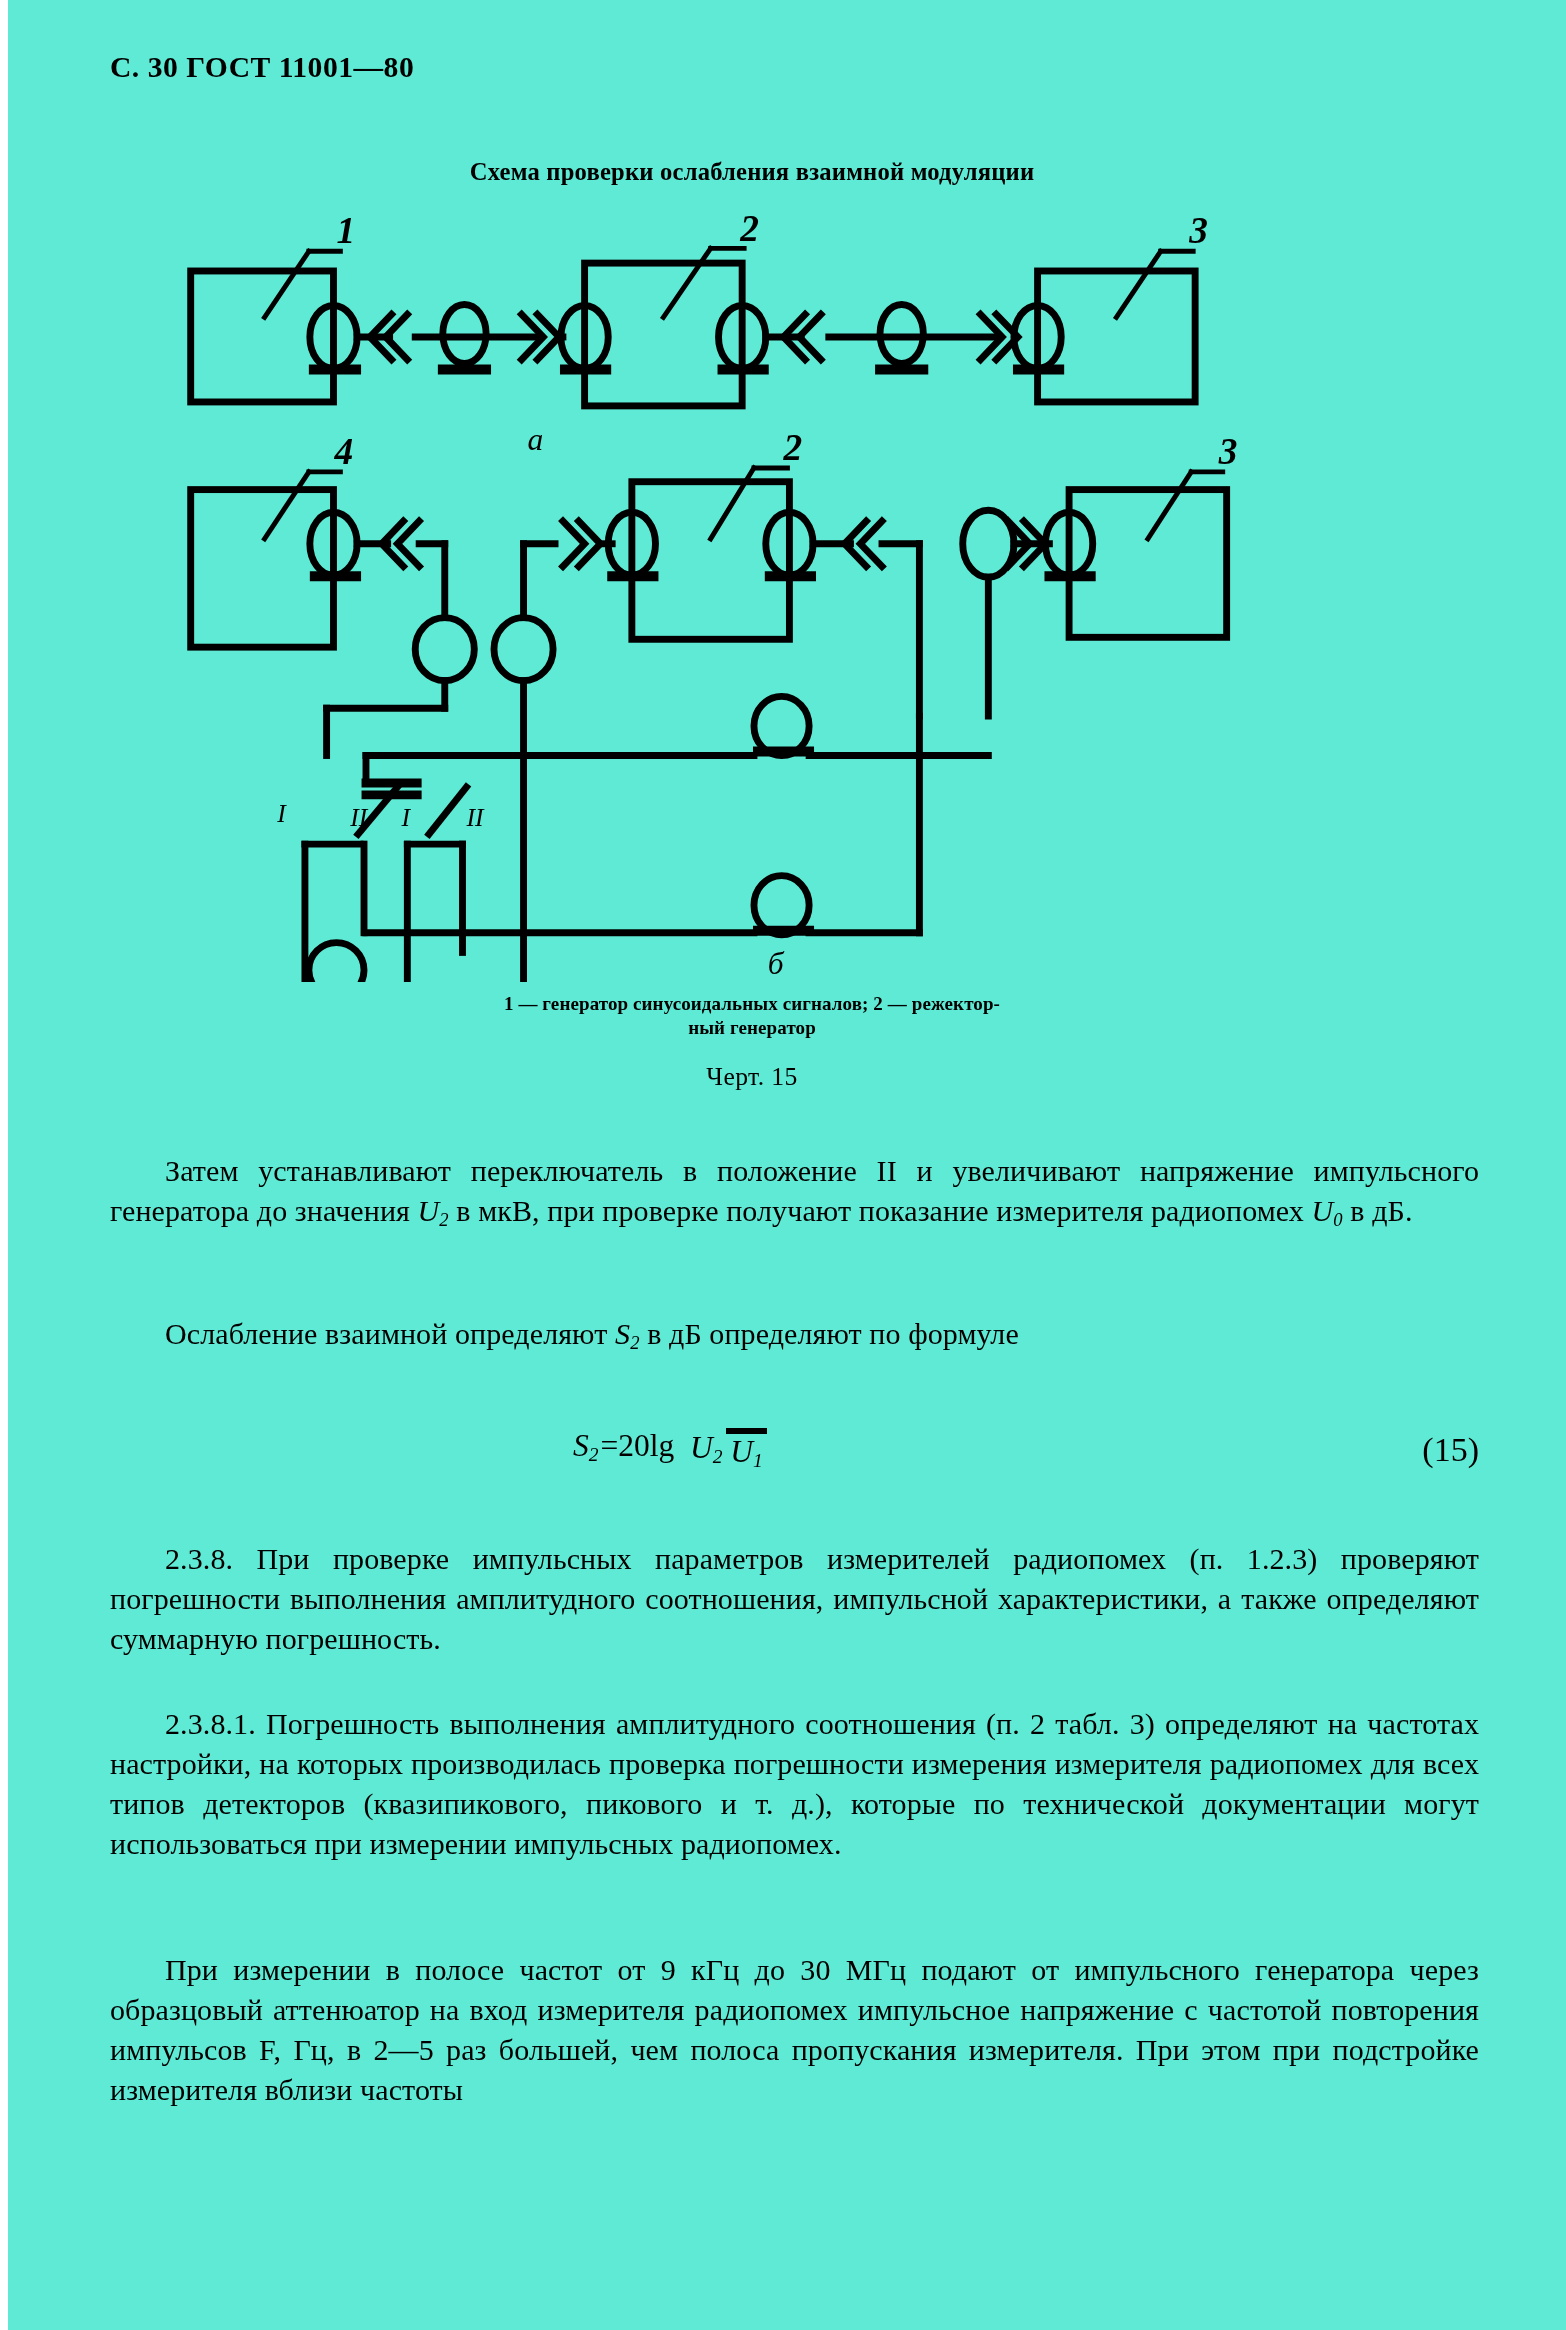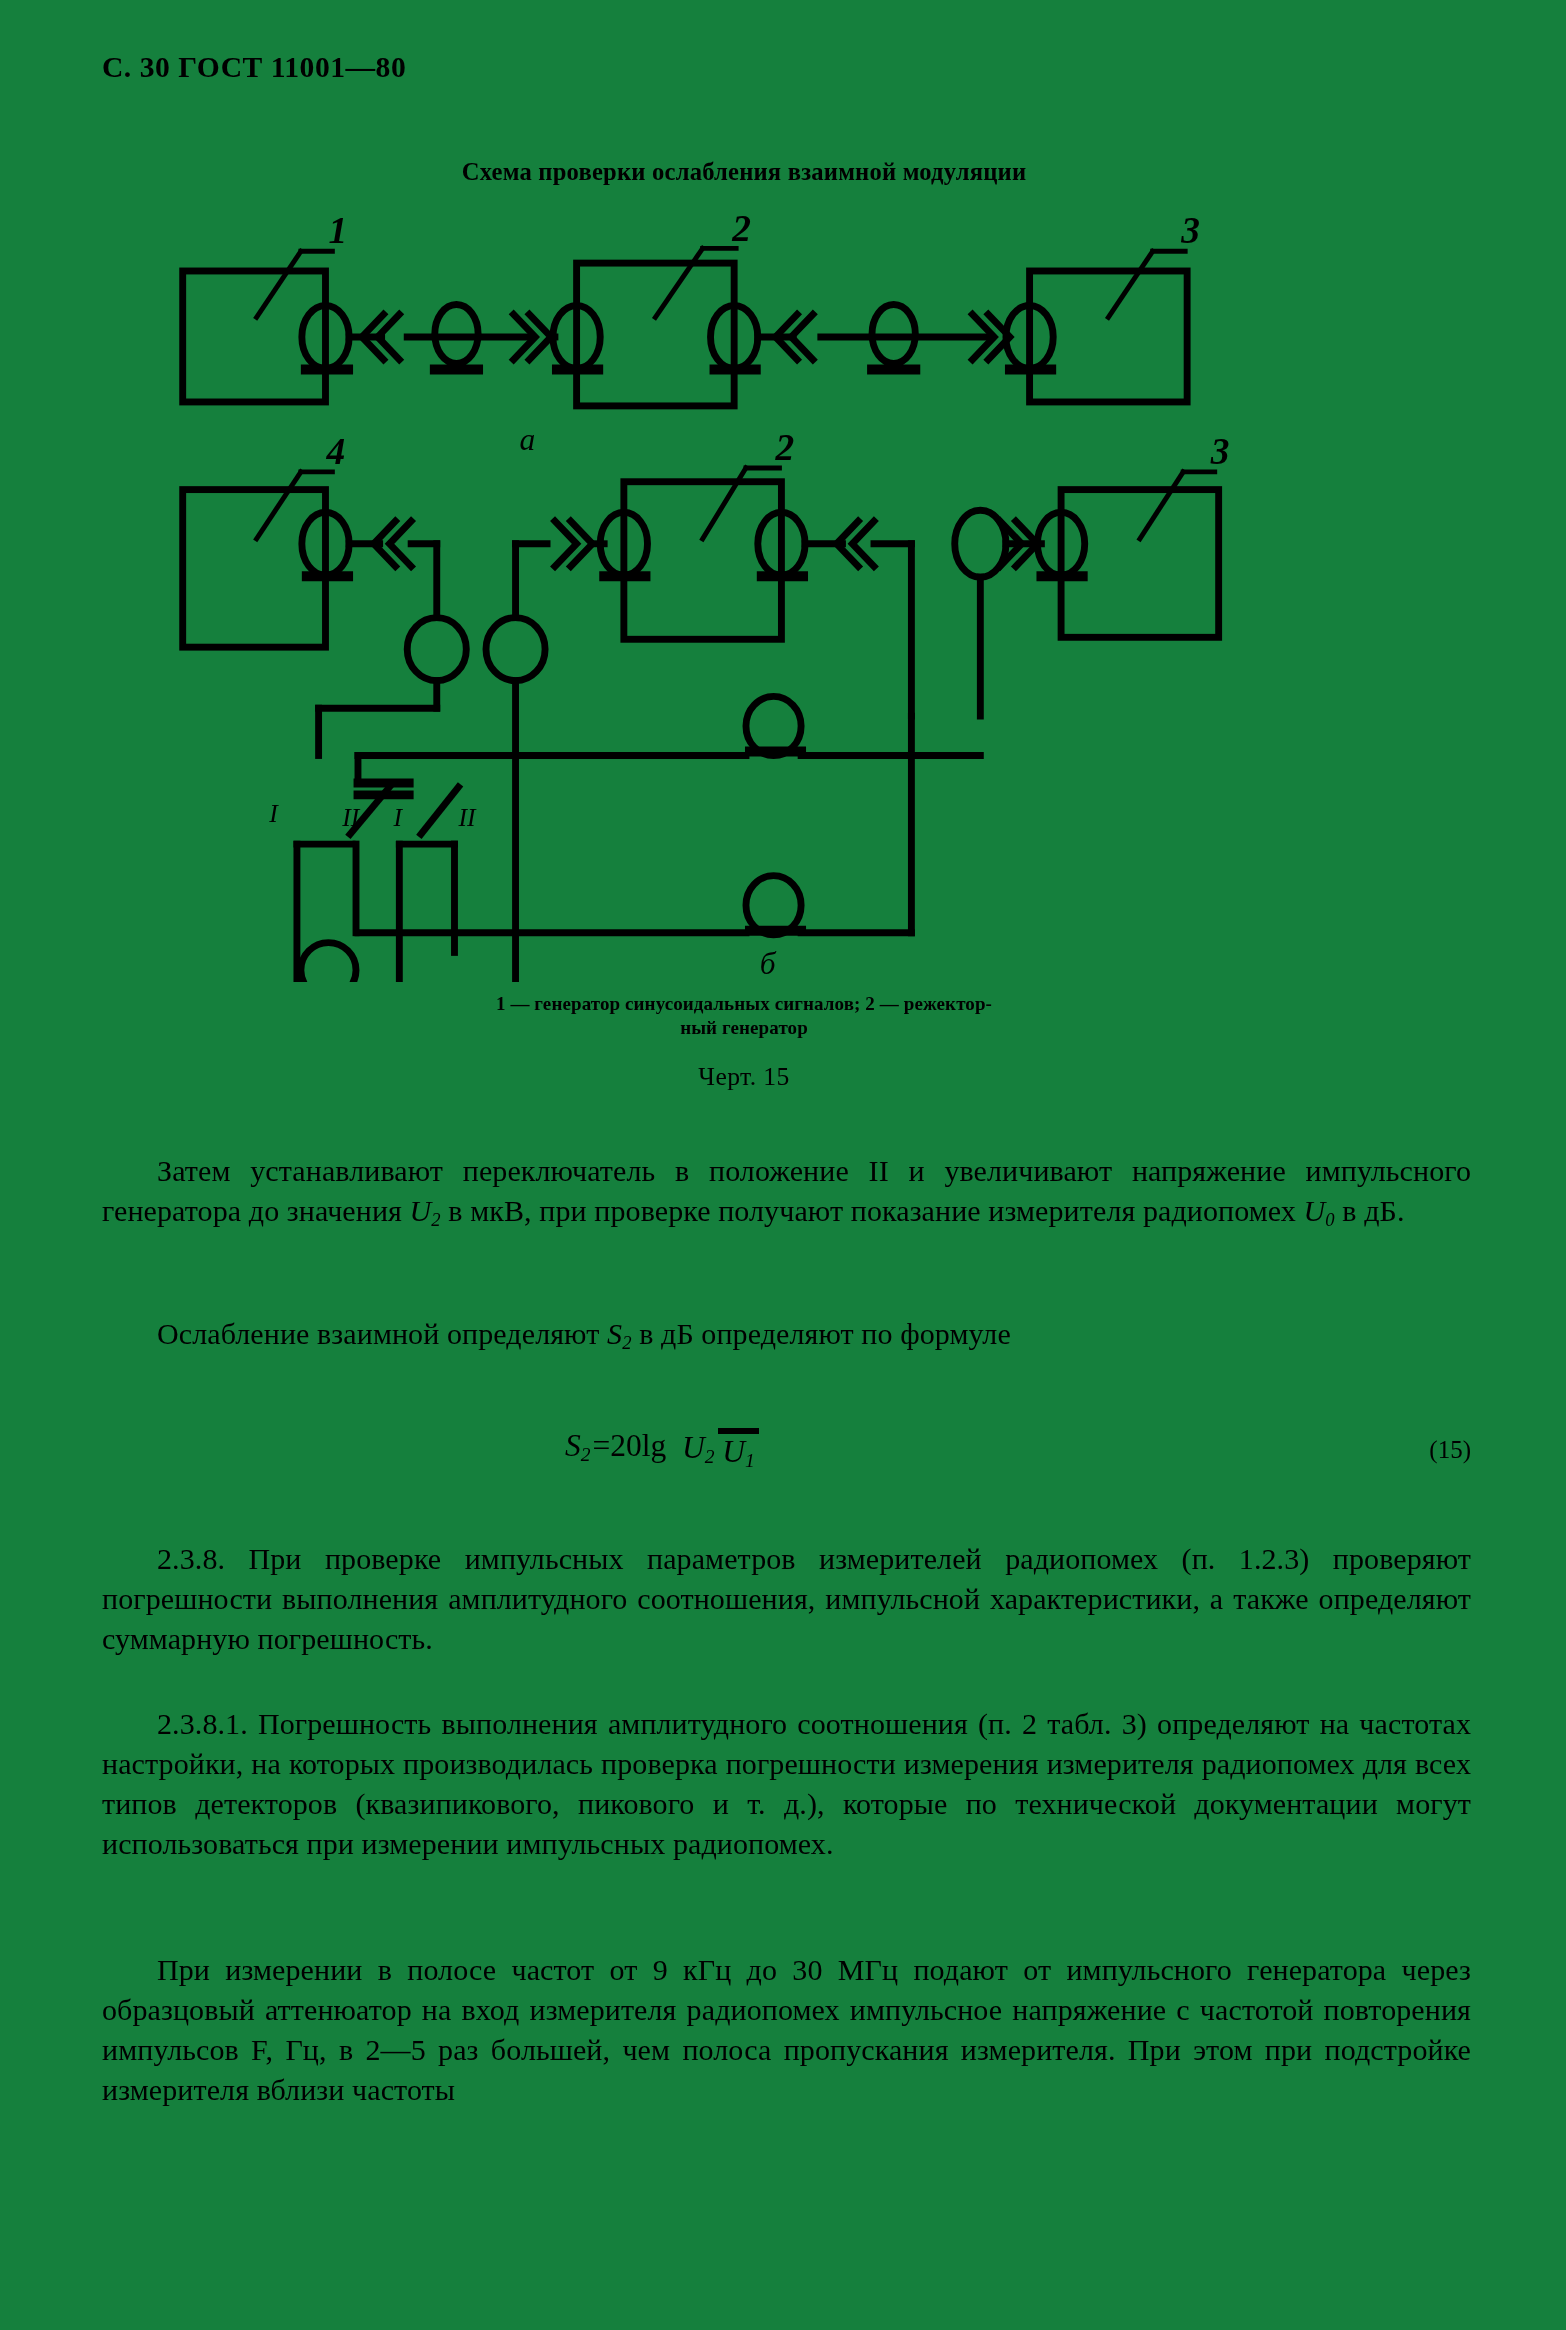--- a/index.html
+++ b/index.html
@@ -12,21 +12,22 @@
     height: 2331px;
     position: relative;
     font-family: "Liberation Serif", "DejaVu Serif", serif;
     color: #000000;
     overflow: hidden;
   }
 
   .page {
     position: absolute;
     inset: 0;
-    background: #15803d;
+    background: #5eead4;
+    margin-left: 8px;
   }
 
   
   .page-header {
     position: absolute;
     top: 51px;
     left: 102px;
     font-size: 29.6px;
     font-weight: bold;
     letter-spacing: 0.5px;
@@ -107,21 +108,21 @@
     display: inline-flex;
     align-items: center;
     vertical-align: middle;
     margin-left: 11.8px;
     line-height: 1.05;
   }
   .frac .num { padding: 0 3.9px 1px; }
   .frac .den { padding: 1px 3.9px 0; border-top: 6px solid #000000; }
   .formula-number {
     margin-left: auto;
-    font-size: 25px;
+    font-size: 34px;
   }
 
   svg text { font-family: "Liberation Serif", "DejaVu Serif", serif; }
 </style>
 </head>
 <body>
 
 <div class="page">
 
   <div class="page-header">С. 30 ГОСТ 11001—80</div>

